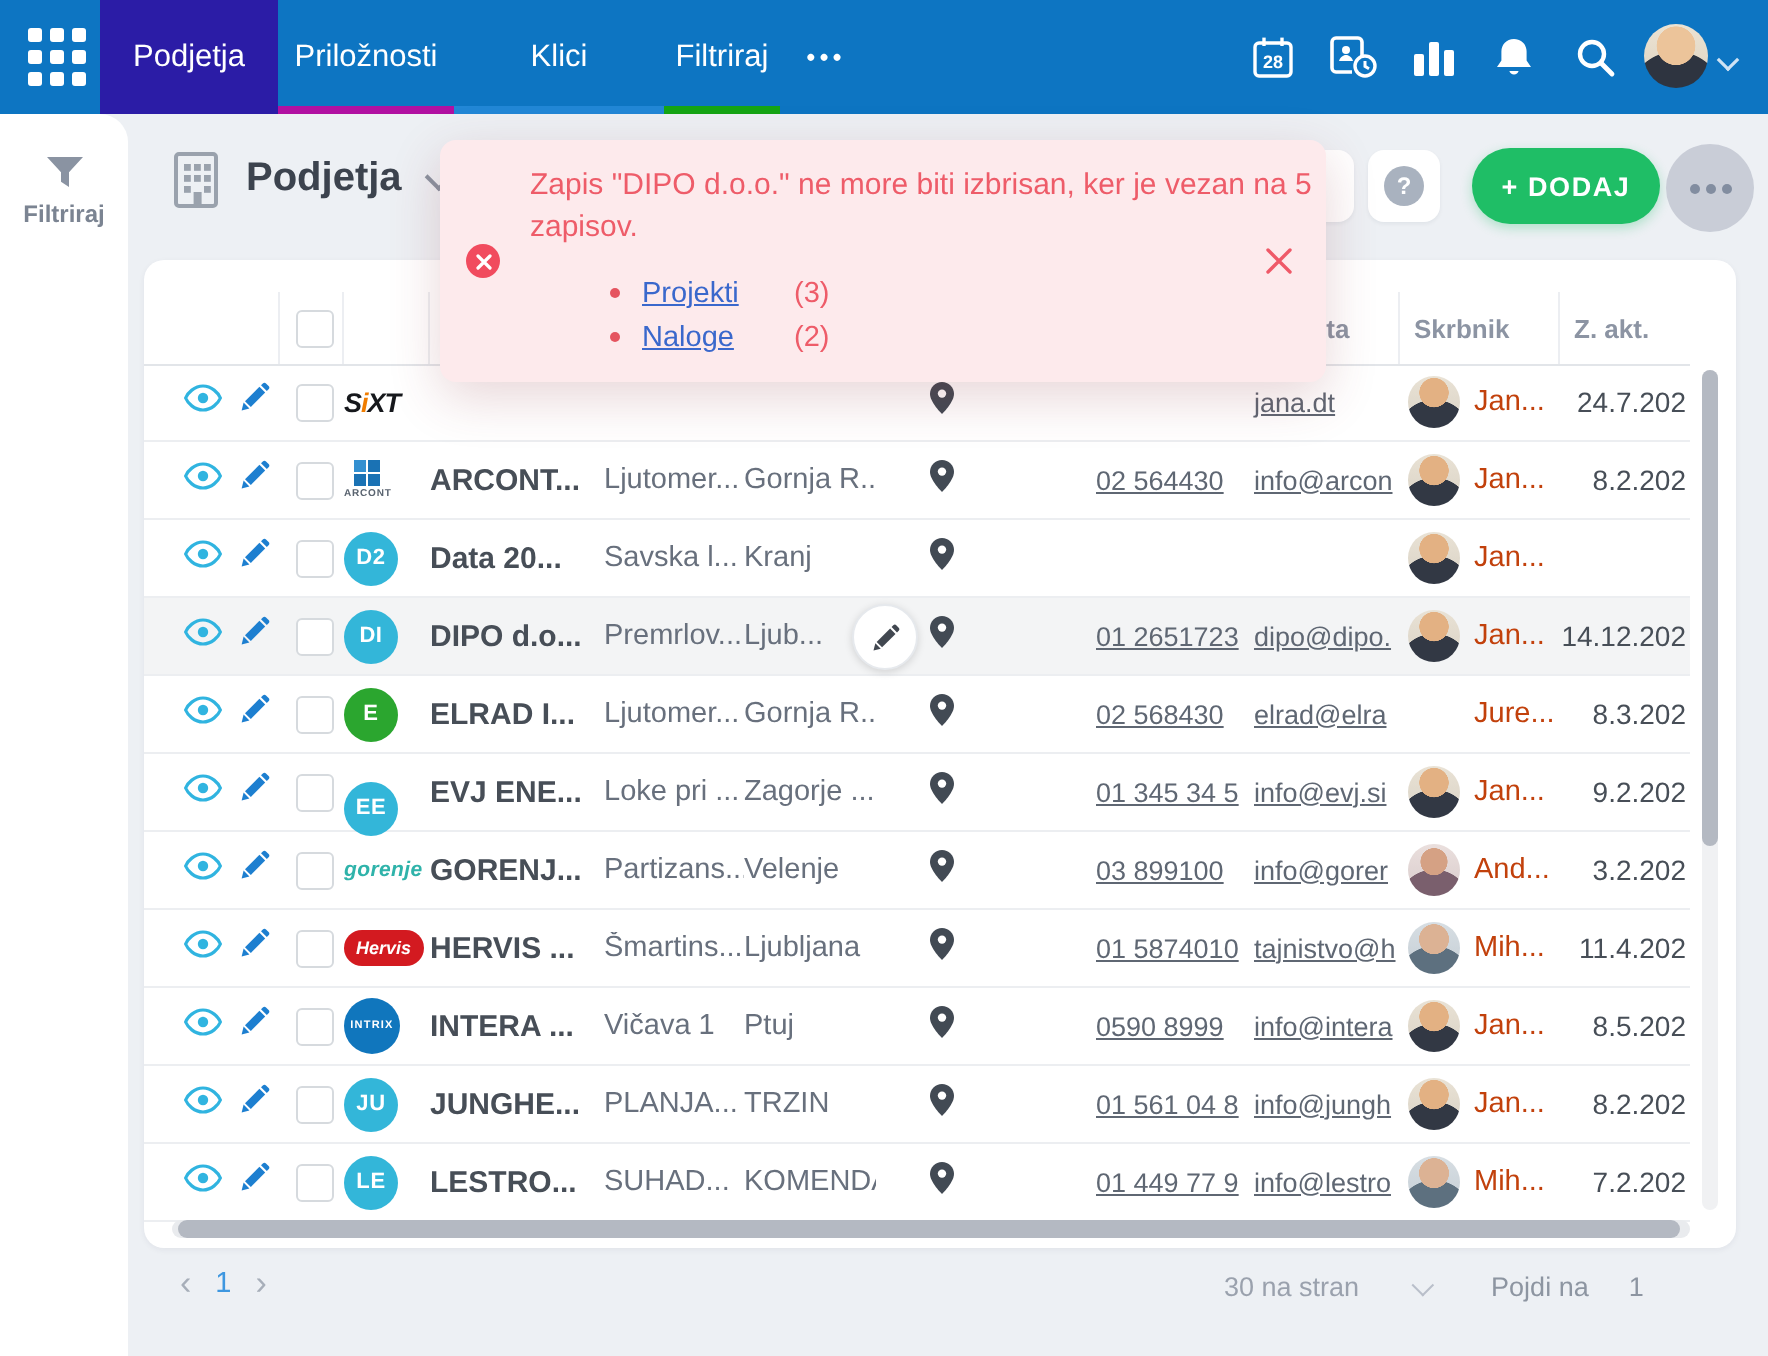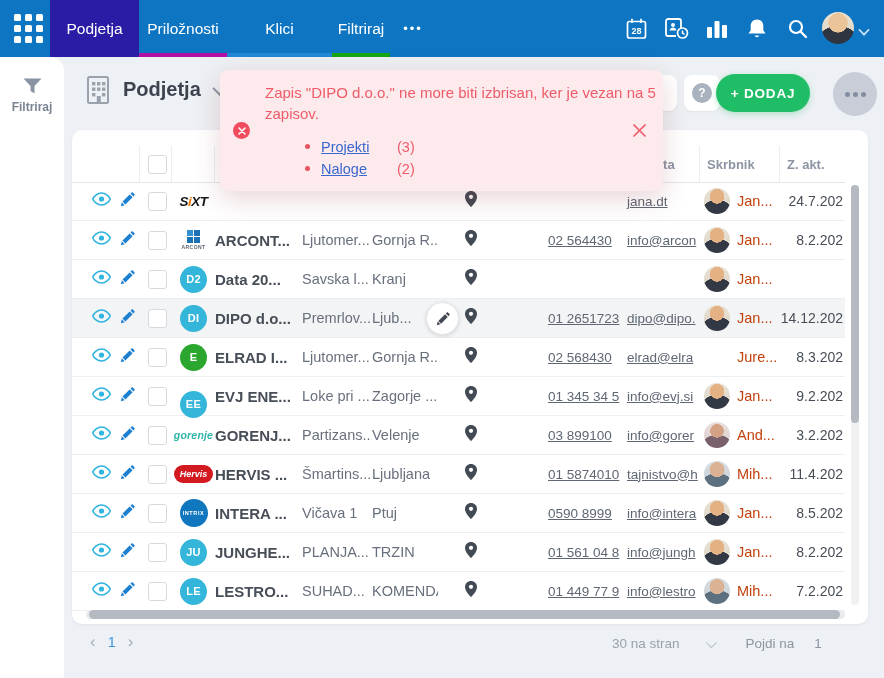--- a/index.html
+++ b/index.html
@@ -43,21 +43,21 @@
   .title-chev{width:8px;height:8px;border-right:2px solid #8a93a0;border-bottom:2px solid #8a93a0;
     transform:rotate(45deg) translateY(-2px);margin-left:2px;cursor:pointer;}
   
   .btn-ghost{position:absolute;left:641px;top:75px;width:36px;height:36px;border-radius:8px;
     background:#fff;box-shadow:0 1px 2px rgba(20,30,50,.06);z-index:6;cursor:pointer;}
   .btn-help{position:absolute;left:684px;top:75px;width:36px;height:36px;border-radius:8px;
     background:#fff;box-shadow:0 1px 2px rgba(20,30,50,.06);z-index:6;display:flex;
     align-items:center;justify-content:center;cursor:pointer;}
   .btn-help .qcirc{width:20px;height:20px;border-radius:50%;background:#a9b2bf;color:#fff;
     font-size:12px;font-weight:bold;display:flex;align-items:center;justify-content:center;}
-  .btn-add{position:absolute;left:716px;top:74px;width:94px;height:38px;border-radius:19px;
+  .btn-add{position:absolute;left:736px;top:74px;width:94px;height:38px;border-radius:19px;
     background:#1fbe66;color:#fff;font-size:13.5px;font-weight:bold;letter-spacing:.8px;
     display:flex;align-items:center;justify-content:center;z-index:6;cursor:pointer;
     box-shadow:0 2px 6px rgba(31,190,102,.3);border:none;font-family:inherit;}
   .btn-more{position:absolute;left:833px;top:72px;width:44px;height:44px;border-radius:50%;
     background:#c9cdd7;z-index:6;display:flex;align-items:center;justify-content:center;gap:3px;cursor:pointer;}
   .btn-more i{width:5px;height:5px;border-radius:50%;background:#828da0;display:block;}
   
   .toast{position:absolute;left:220px;top:70px;width:443px;height:121px;border-radius:8px;
     background:#fdeaec;z-index:30;box-shadow:0 8px 26px rgba(140,50,60,.20);}
   .toast-msg{position:absolute;left:45px;top:12px;width:392px;color:#ee5c69;font-size:15px;line-height:21px;}
@@ -79,21 +79,21 @@
     font-size:13px;font-weight:bold;color:#8c94a3;overflow:hidden;white-space:nowrap;}
   .thead>div:last-child{border-right:none;}
   .h-pad{padding-left:7px;}
   .tbody{position:absolute;left:0;top:52px;width:773px;}
   .trow{position:relative;height:38px;border-bottom:1px solid #eceef1;}
   .trow.hl{background:#f3f4f5;}
   .cell{overflow:hidden;white-space:nowrap;}
   .c-actions{display:flex;align-items:center;gap:9px;padding-left:20px;}
   .c-check,.c-logo,.c-pin{display:flex;align-items:center;}
   .c-check{padding-left:8px;}
-  .c-logo{justify-content:center;}
+  .c-logo{justify-content:flex-start;}
   .c-pin{padding-left:27px;}
   .checkbox{width:17px;height:17px;border:1.5px solid #d6dade;border-radius:3px;background:#fff;cursor:pointer;display:block;}
   .f-name{font-size:15px;font-weight:bold;color:#474e57;}
   .f-addr,.f-city{font-size:14.5px;color:#68707d;}
   .link{font-size:13.5px;color:#5f6773;text-decoration:underline;cursor:pointer;}
   .c-phone{padding-left:43px;}
   .c-email{padding-left:7px;}
   .c-owner{display:flex;align-items:center;gap:7px;padding-left:4px;font-size:14.5px;color:#c2410c;}
   .c-date{font-size:14px;color:#474e57;text-align:right;padding-right:2px;}
   .avatar{width:26px;height:26px;border-radius:50%;flex:none;display:block;}

